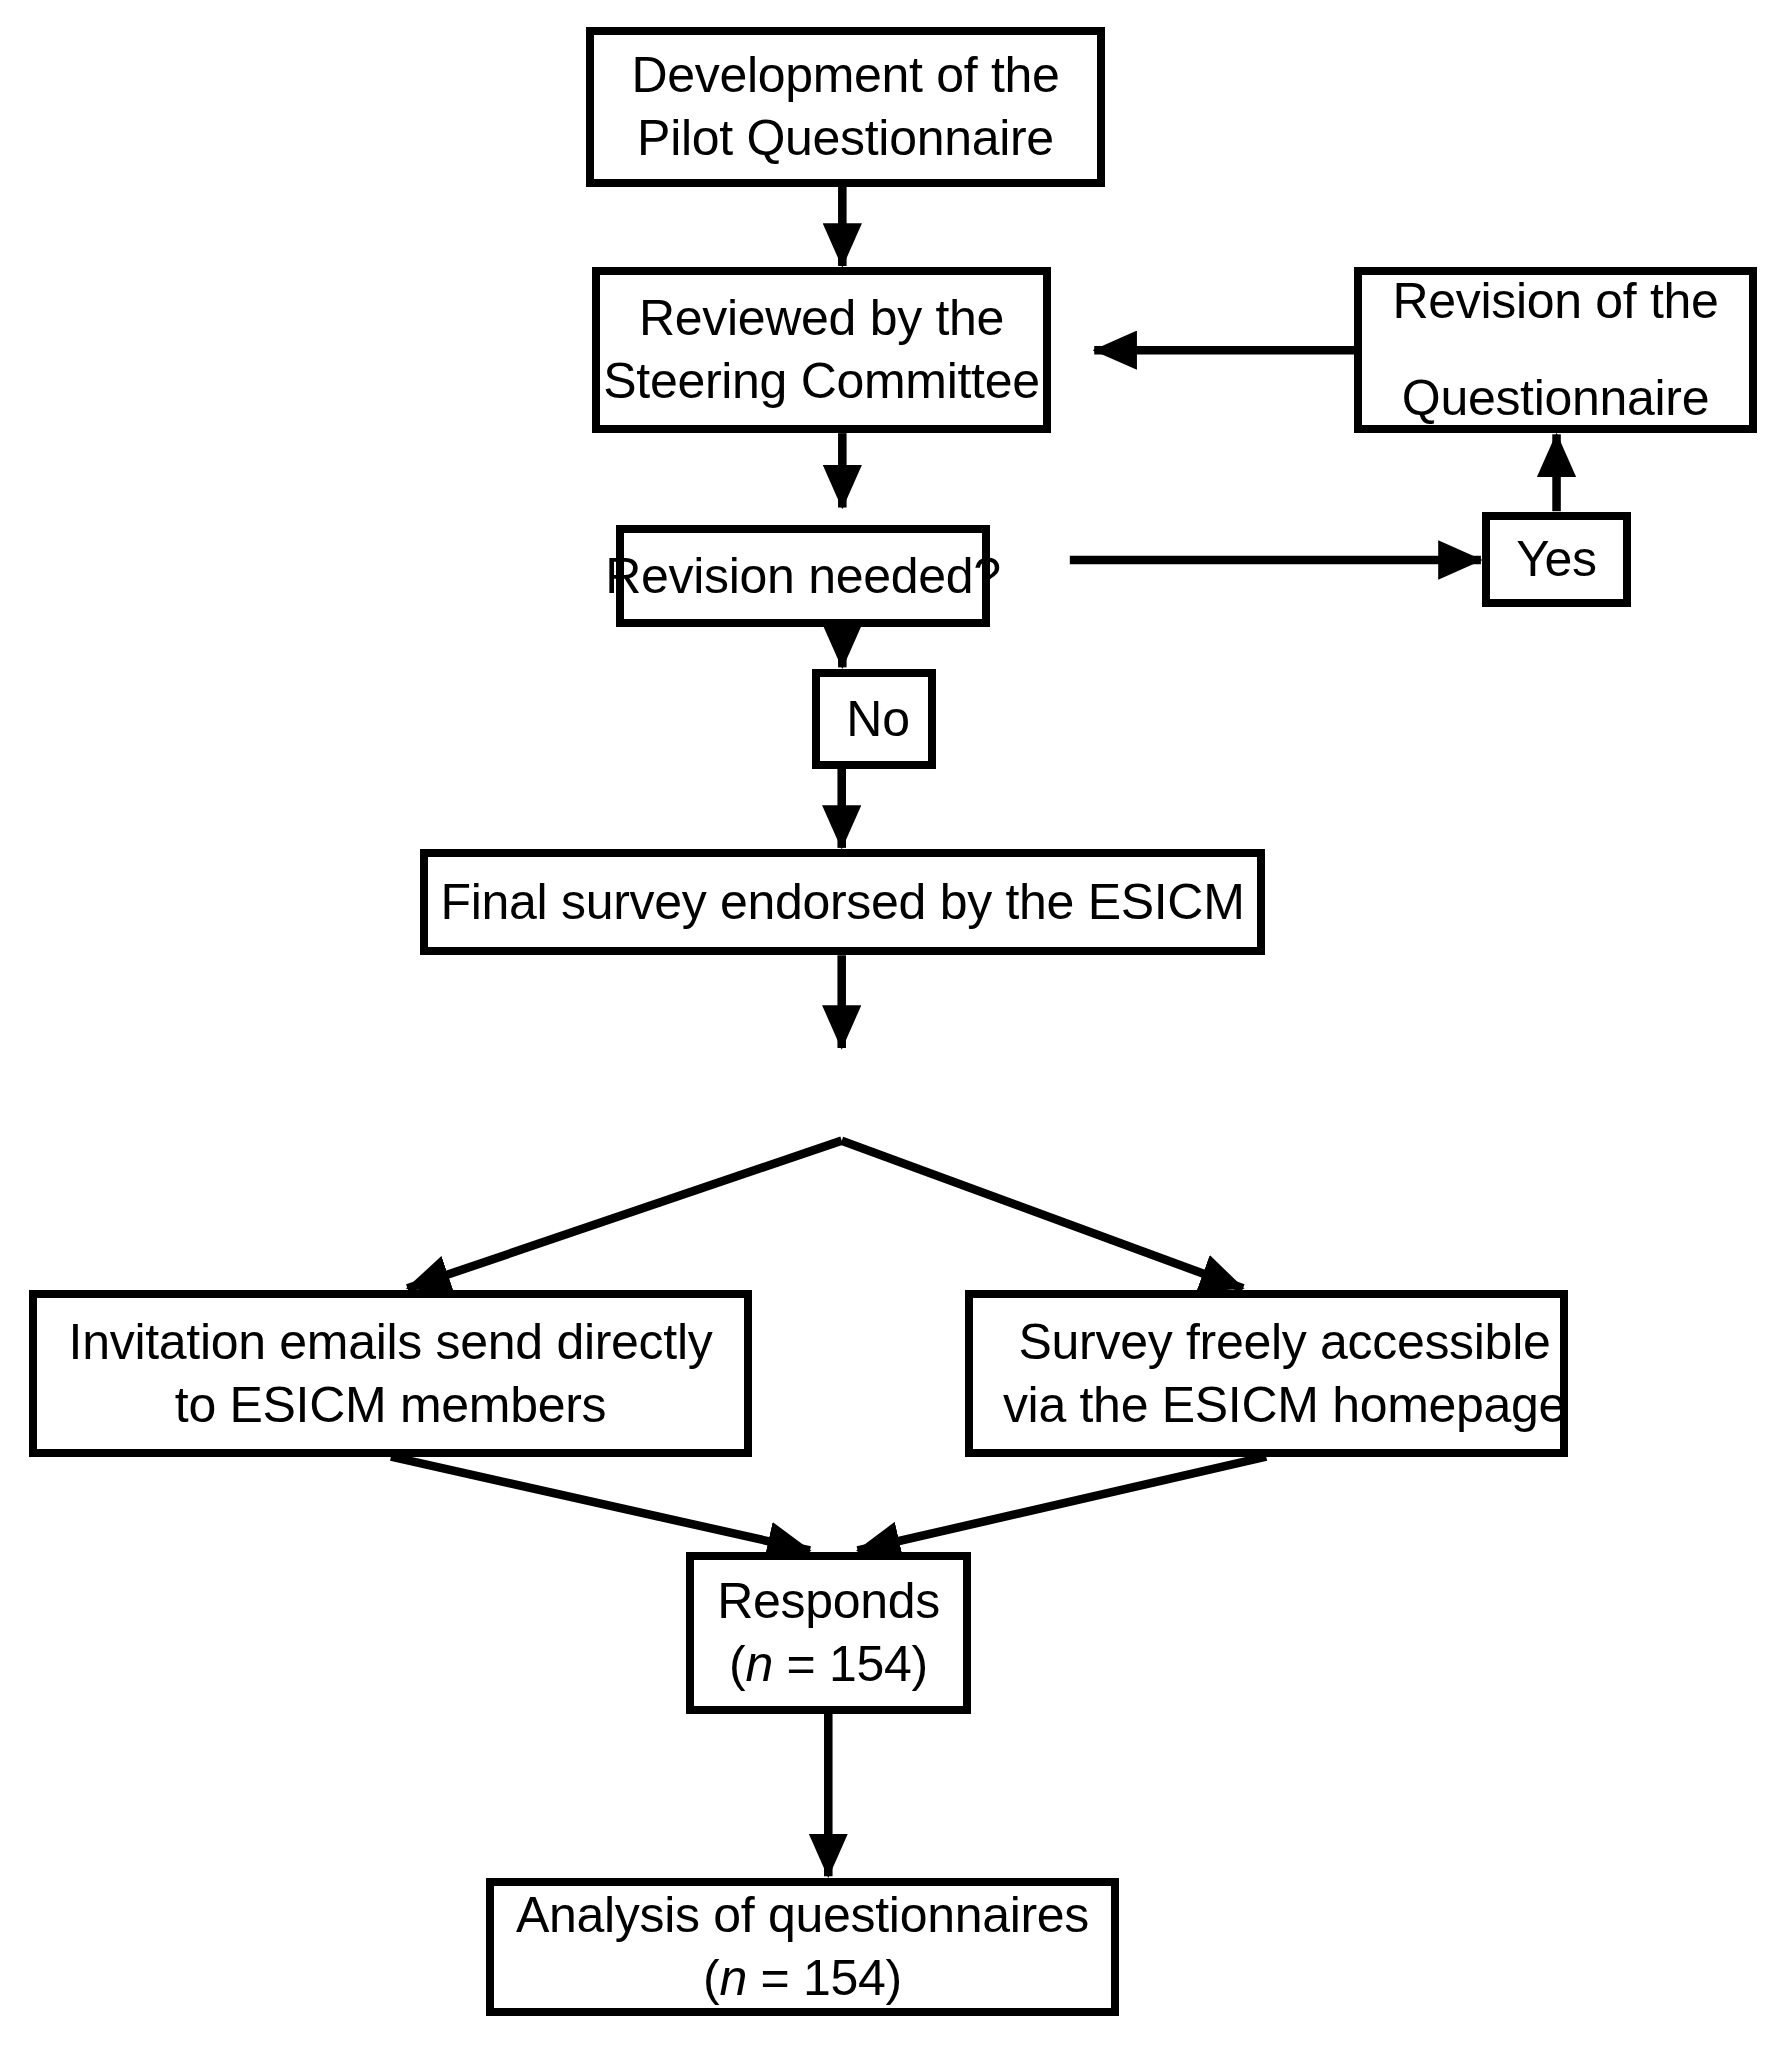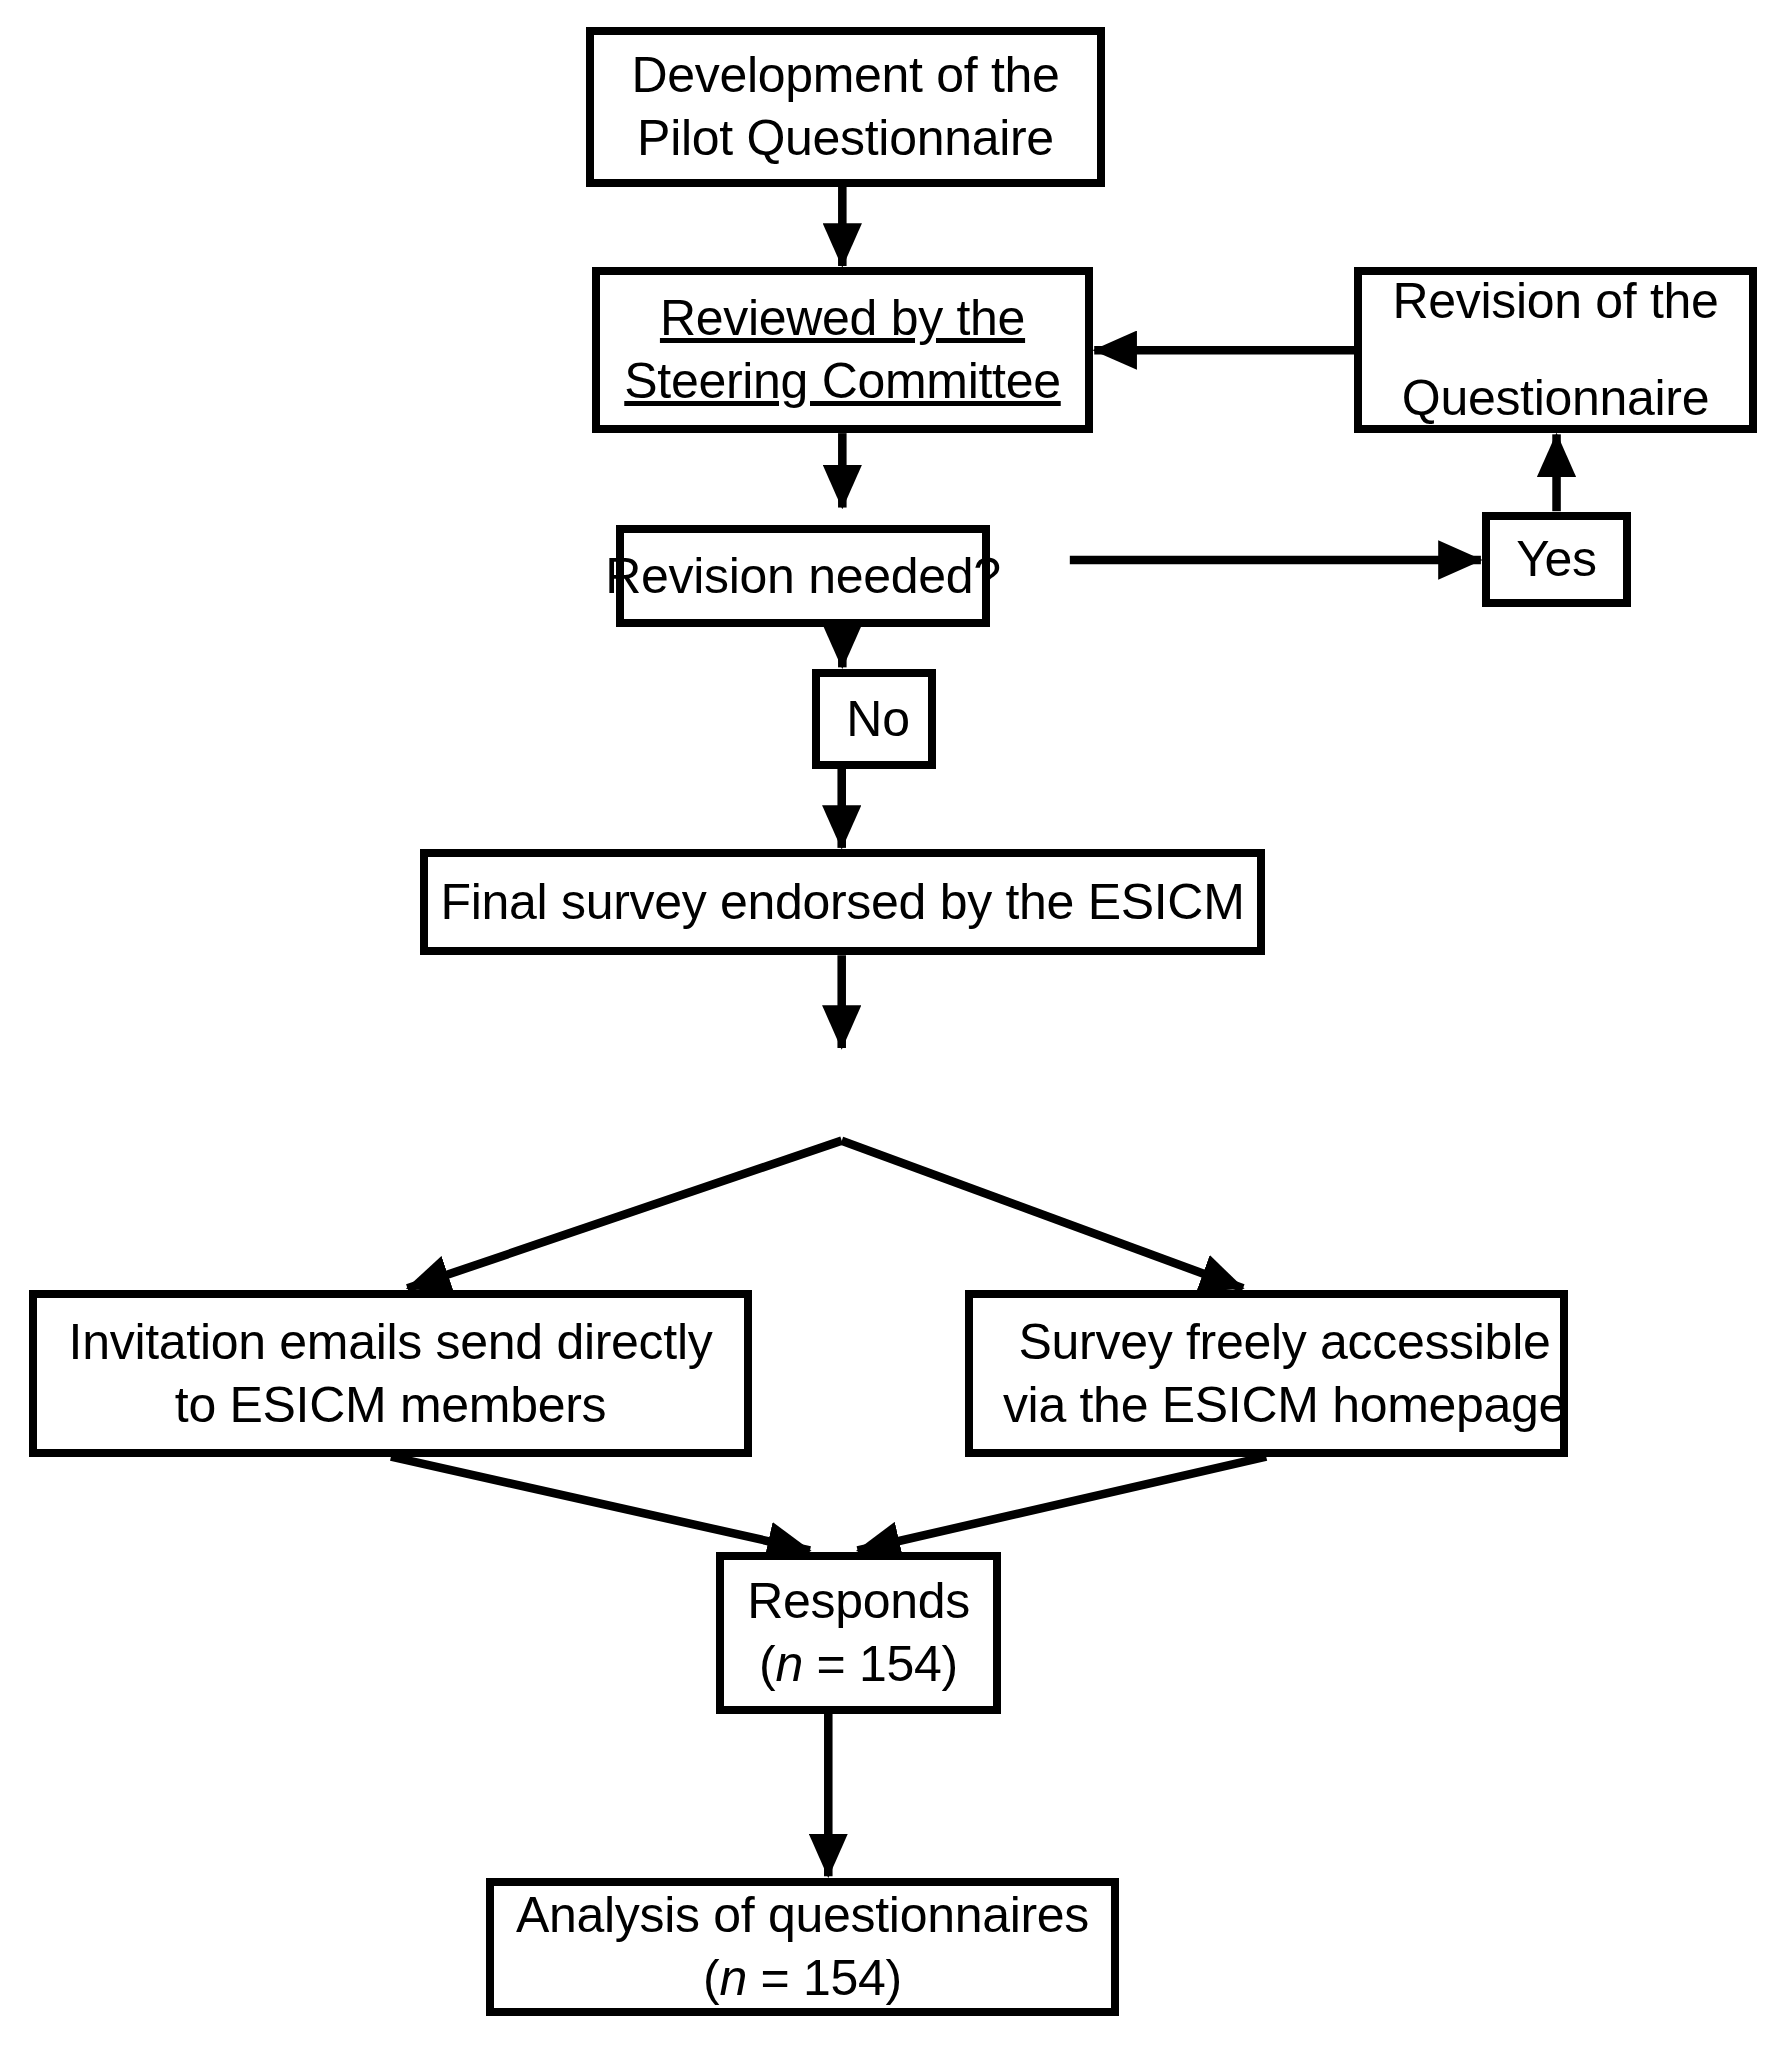--- a/index.html
+++ b/index.html
@@ -38,30 +38,30 @@
     color: #000000;
   }
   .node > div {
     white-space: nowrap;
   }
   .node em {
     font-style: italic;
   }
   
   #node-development   { left: 586px;  top: 27px;   width: 519px;  height: 160px; }
-  #node-reviewed      { left: 592px;  top: 267px;  width: 501px;  height: 166px; text-decoration: underline; }
+  #node-reviewed      { left: 592px;  top: 267px;  width: 459px;  height: 166px; }
   #node-revision      { left: 1354px; top: 267px;  width: 403px;  height: 166px; gap: 34px; }
   #node-revision-needed { left: 616px; top: 509px; width: 374px; height: 102px; margin-top: 16px; }
   #node-yes           { left: 1482px; top: 512px;  width: 149px;  height: 95px; }
   #node-no            { left: 812px; top: 669px; width: 124px;  height: 100px; padding-left: 8px; }
   #node-final-survey  { left: 420px;  top: 849px; width: 845px; height: 106px; }
   #node-recruitment   { left: 449px;  top: 1049px; width: 787px; height: 92px; }
   #node-invitation    { left: 29px;   top: 1290px; width: 723px; height: 167px; }
   #node-survey-access { left: 965px; top: 1290px; width: 603px;  height: 167px; padding-left: 36px; }
-  #node-responds      { left: 686px; top: 1552px; width: 285px;  height: 162px; margin-left: 30px; }
+  #node-responds      { left: 686px; top: 1552px; width: 285px;  height: 162px; }
   #node-analysis      { left: 486px;  top: 1878px; width: 633px; height: 138px; }
 </style>
 </head>
 <body>
 
 <div class="canvas">
 
   <svg class="edges" viewBox="0 0 2920 3387" xmlns="http://www.w3.org/2000/svg">
     <defs>
       <marker id="arrowhead" markerWidth="5.2" markerHeight="4.6" refX="5" refY="2.3" orient="auto" markerUnits="strokeWidth">

